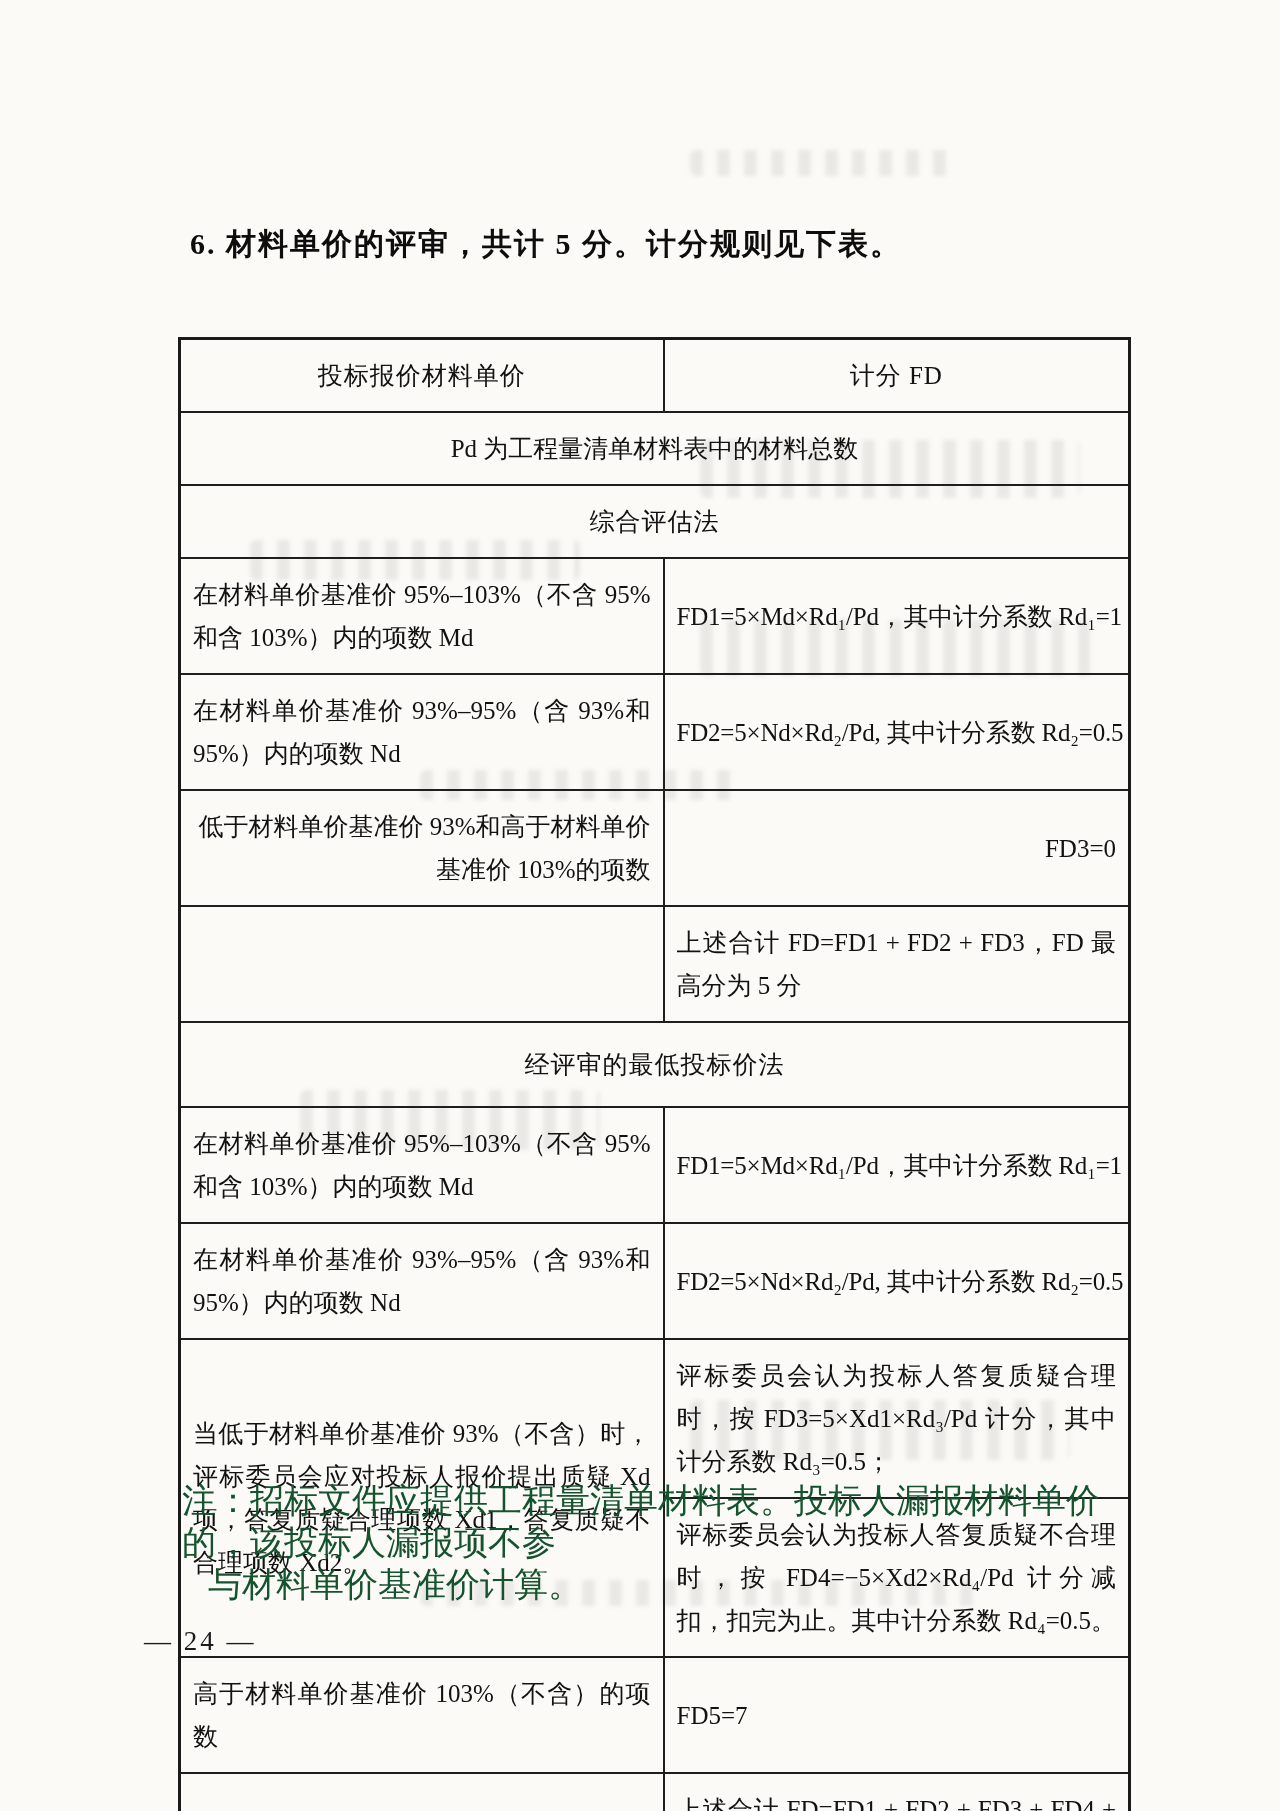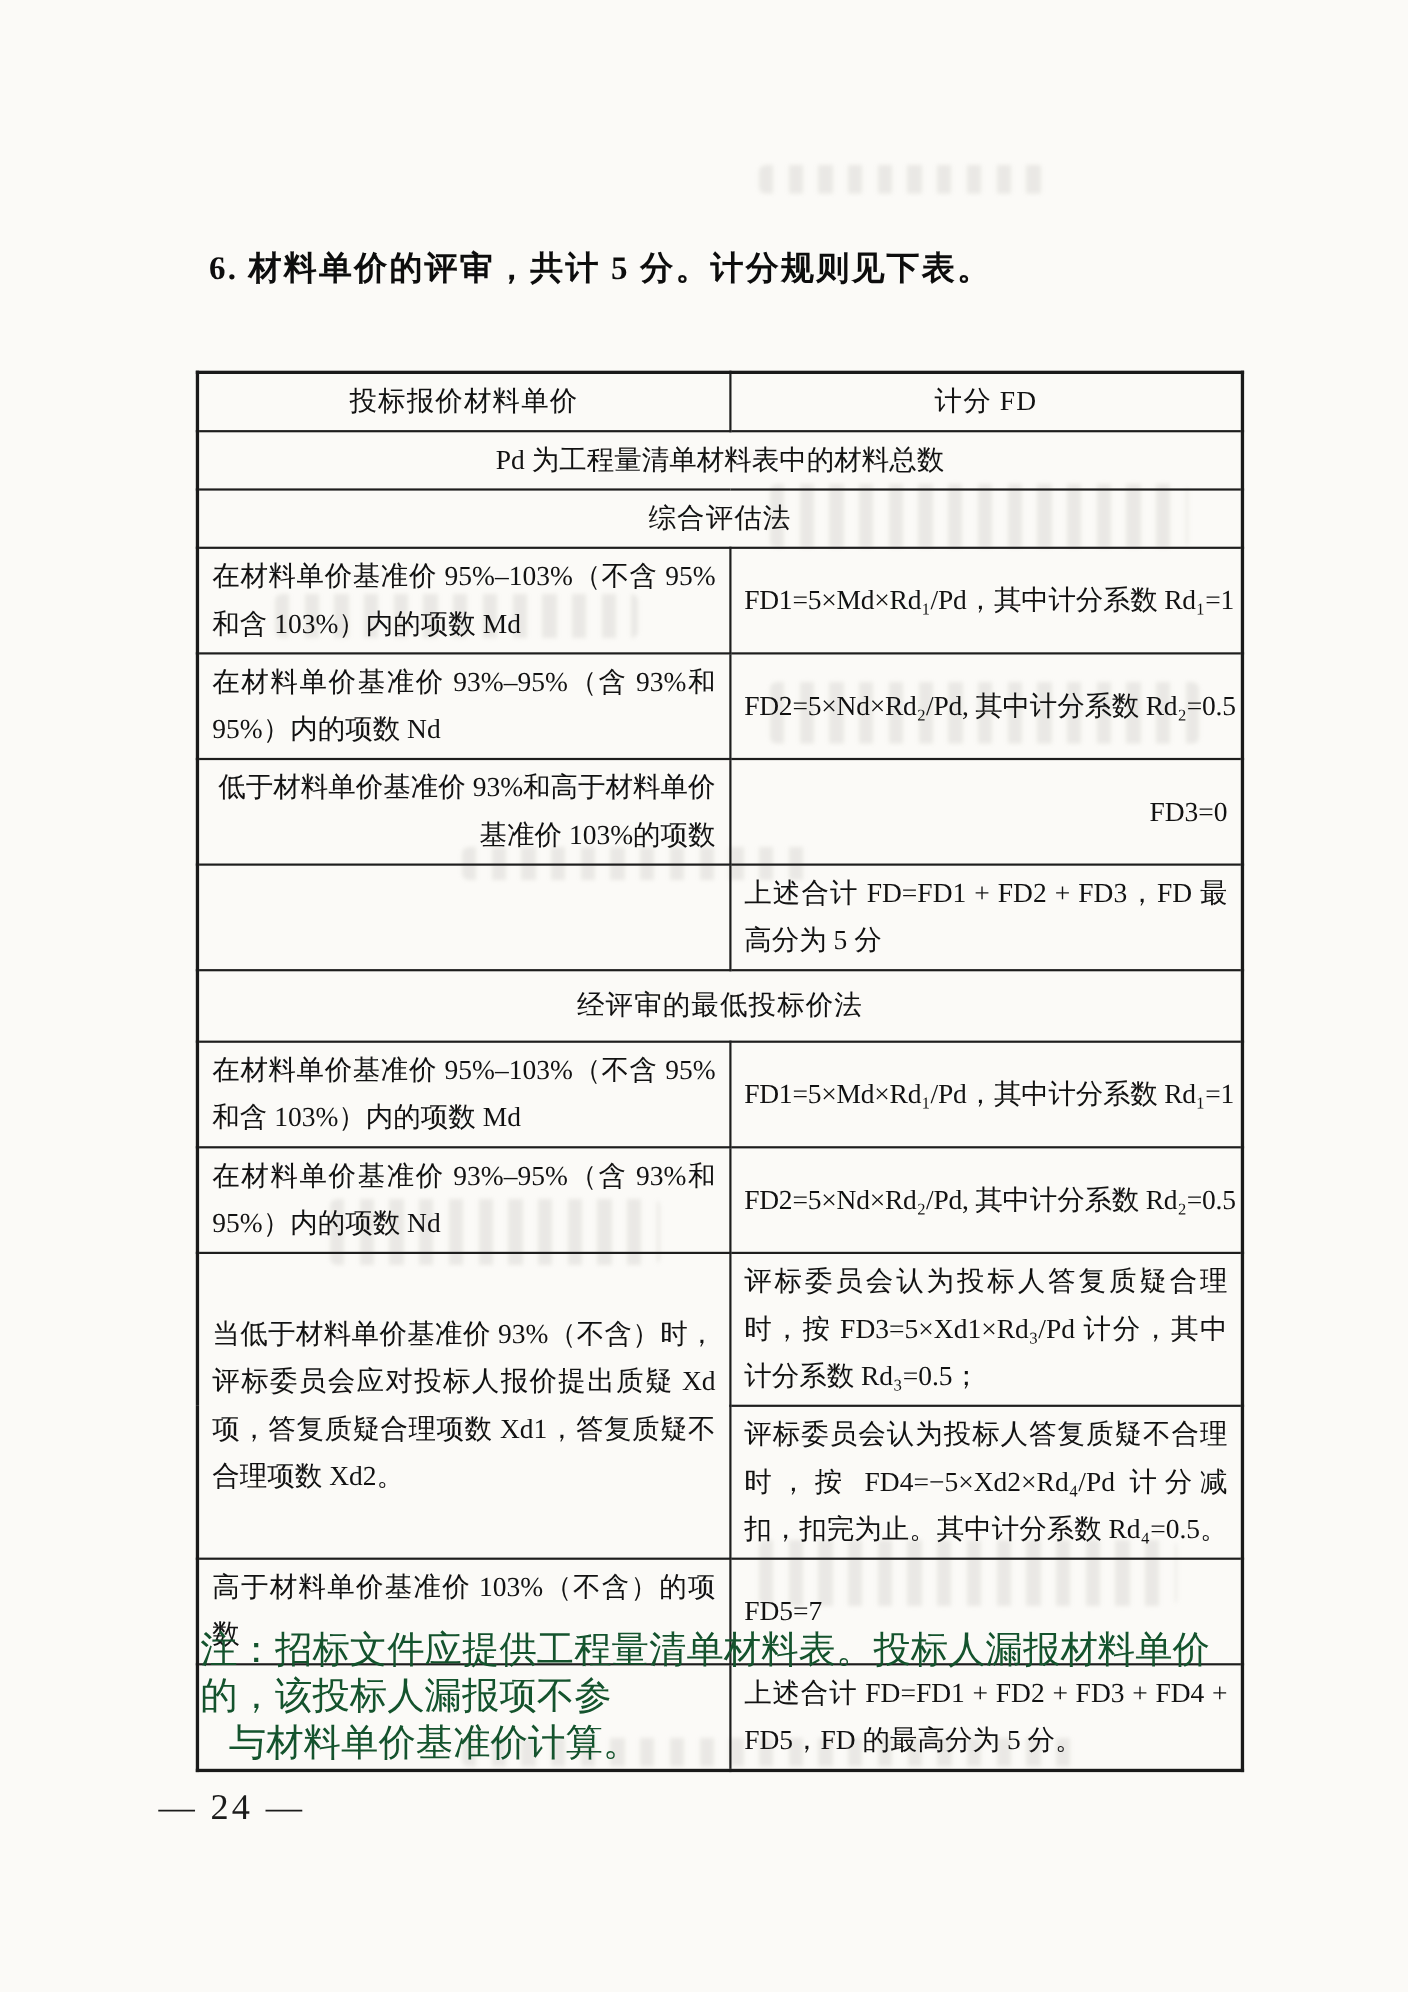--- a/index.html
+++ b/index.html
@@ -32,21 +32,21 @@
     table-layout:fixed;
     background:transparent;
   }
   table.score-table td,table.score-table th{
     border:2px solid #1e1e1e;
     vertical-align:middle;
     overflow:hidden;
     font-size:25px;
     line-height:43px;
     font-weight:normal;
-    padding:4px 12px;
+    padding:14px 12px;
     color:#121212;
   }
   table.score-table{border:3px solid #1a1a1a;}
   th.col-head{font-weight:bold;text-align:center;font-size:27px;letter-spacing:1px;}
   td.center-row{text-align:center;}
   td.section-head{text-align:center;font-weight:bold;font-size:27px;letter-spacing:1px;}
   td.criteria{text-align:justify;}
   td.score{text-align:left;}
   td.score.oneline{white-space:nowrap;letter-spacing:-0.2px;}
   td.score.just{text-align:justify;}
@@ -65,21 +65,21 @@
   tr.h132 td{height:124px;margin-left:35px;}
   tr.h60 td{height:52px;}
   tr.h83 td{height:75px;}
   .note{
     position:absolute;left:182px;top:1480px;width:960px;
     font-size:34px;line-height:42px;color:#14532d;
   }
   .note .line2{margin-left:26px;}
   .page-number{
     position:absolute;left:144px;top:1626px;
-    font-size:33px;letter-spacing:3px;color:#1b1b1b;
+    font-size:27px;letter-spacing:3px;color:#1b1b1b;
   }
 </style>
 </head>
 <body>
 
 <div class="page">
 
   <div class="smudge" style="left:690px;top:150px;width:260px;height:26px;"></div>
   <div class="smudge" style="left:700px;top:440px;width:380px;height:58px;"></div>
   <div class="smudge" style="left:250px;top:540px;width:330px;height:40px;"></div>

